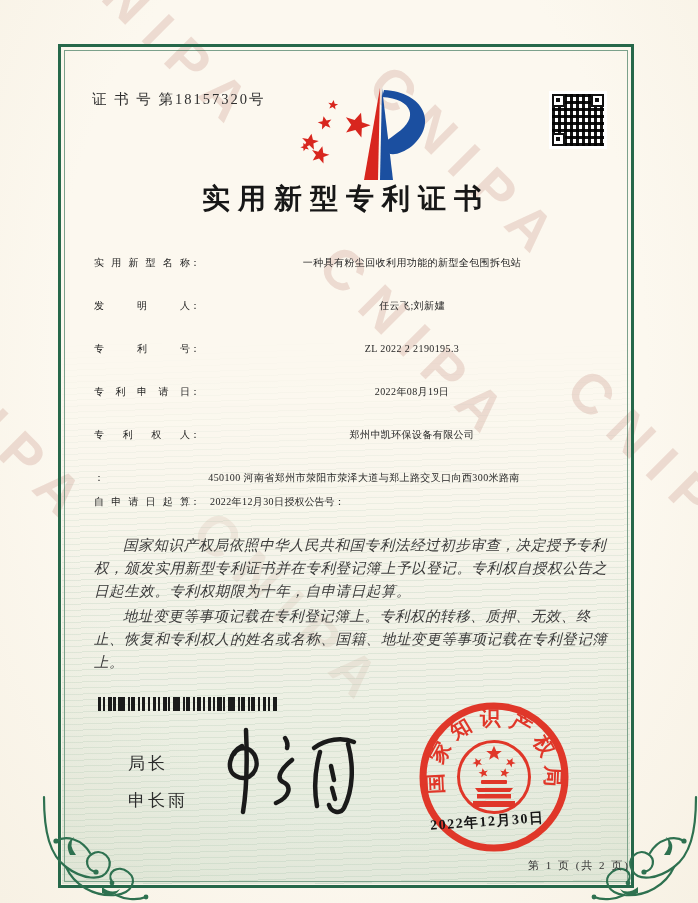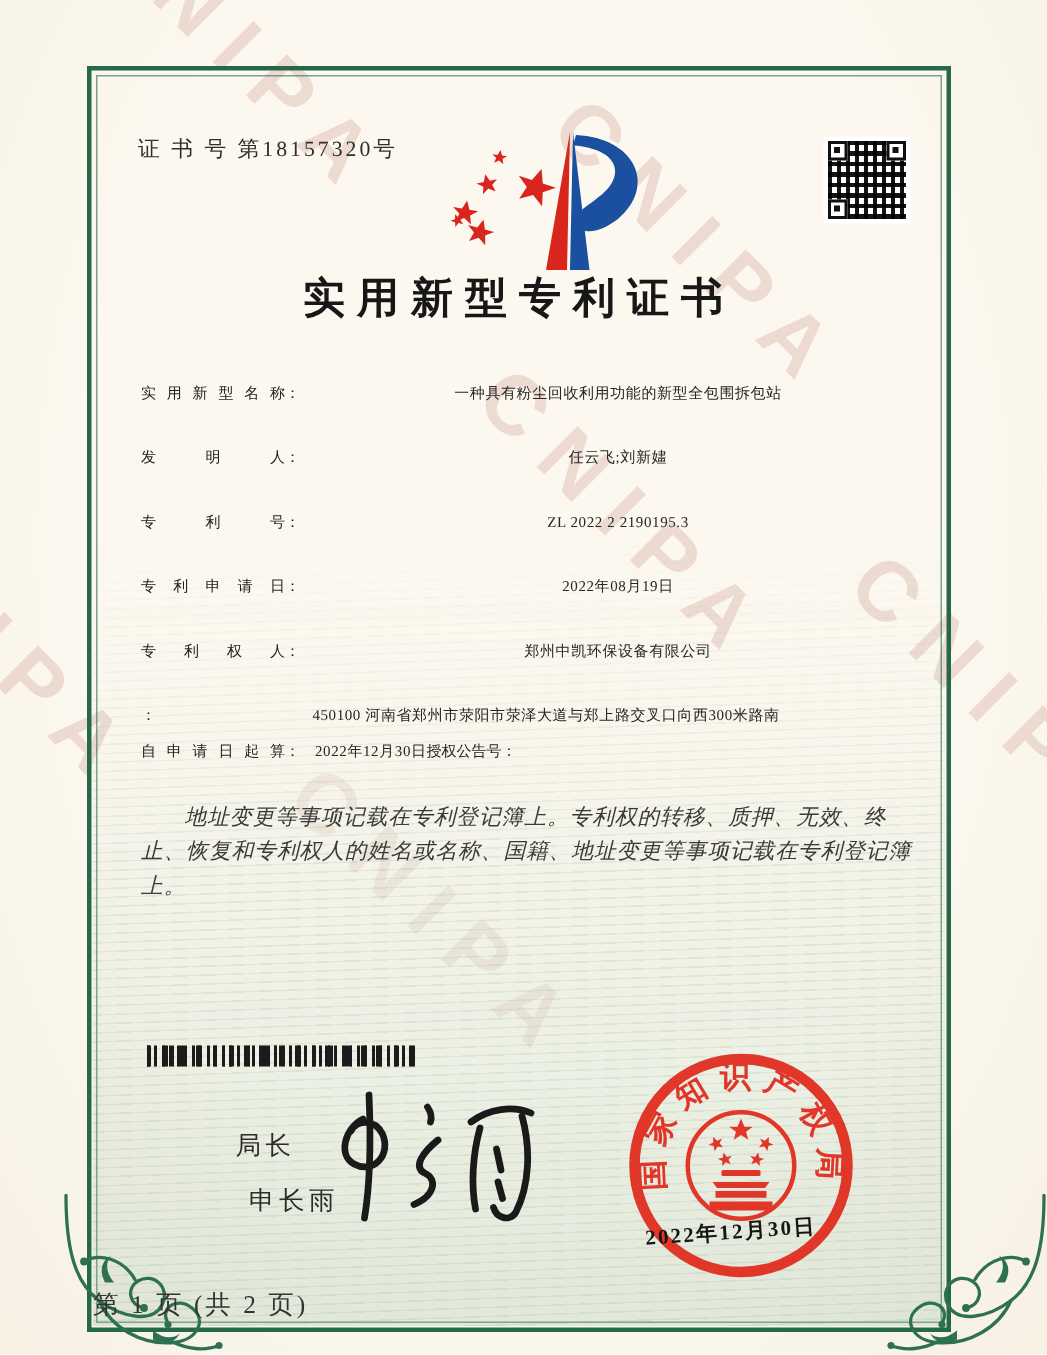--- a/index.html
+++ b/index.html
@@ -72,32 +72,32 @@
   .paras p{margin:0 0 2px 0; text-indent:2em; letter-spacing:.6px;}
   
   .barcode{
     position:absolute; left:98px; top:697px; width:180px; height:14px;
     background:
       repeating-linear-gradient(90deg,#1b1b1b 0 2px,transparent 2px 5px),
       repeating-linear-gradient(90deg,#1b1b1b 0 3px,transparent 3px 11px),
       repeating-linear-gradient(90deg,#1b1b1b 0 1px,transparent 1px 17px);
   }
   .director{position:absolute; left:128px; top:752px; font-family:"Liberation Sans","DejaVu Sans",sans-serif;
-    font-size:17px; letter-spacing:3px; color:#2d2d2d;text-align:center;}
-  .director .name{margin-top:14px;margin-left:38px;}
+    font-size:17px; letter-spacing:3px; color:#2d2d2d;}
+  .director .name{margin-top:14px;}
   .signature{position:absolute; left:212px; top:718px; width:160px; height:108px;}
   .seal{position:absolute; left:417px; top:700px; width:154px; height:154px; opacity:.93;}
   .seal-date{
     position:absolute; left:430px; top:812px; width:140px;
     font-size:14px; font-weight:bold; letter-spacing:1.5px; color:#161616;
     transform:rotate(-4deg);
   }
   .footer{
-    position:absolute; left:62px; top:858px; width:568px; text-align:left;
-    font-size:17px; letter-spacing:2px; color:#333;
+    position:absolute; left:62px; top:858px; width:568px; text-align:right;
+    font-size:11px; letter-spacing:2px; color:#333;
   }
 </style>
 </head>
 <body>
 
 <div class="page">
 
   <span class="wm wm1">CNIPA</span>
   <span class="wm wm2">CNIPA</span>
   <span class="wm wm3">CNIPA</span>
@@ -202,20 +202,21 @@
     </div>
     <div class="frow">
       <span class="flabel">自申请日起算</span>
         <span class="fcolon">：</span>
       <span class="fvalue" style="flex:none;">2022年12月30日</span>
       <span class="flabel2">授权公告号</span>
         <span class="fcolon">：</span>
     </div>
 
     <div class="paras">
+      <p>国家知识产权局依照中华人民共和国专利法经过初步审查，决定授予专利权，颁发实用新型专利证书并在专利登记簿上予以登记。专利权自授权公告之日起生效。专利权期限为十年，自申请日起算。</p>
       <p>地址变更等事项记载在专利登记簿上。专利权的转移、质押、无效、终止、恢复和专利权人的姓名或名称、国籍、地址变更等事项记载在专利登记簿上。</p>
     </div>
   </div>
 
   <div class="barcode"></div>
 
   <div class="director">
     <div>局长</div>
     <div class="name">申长雨</div>
   </div>

